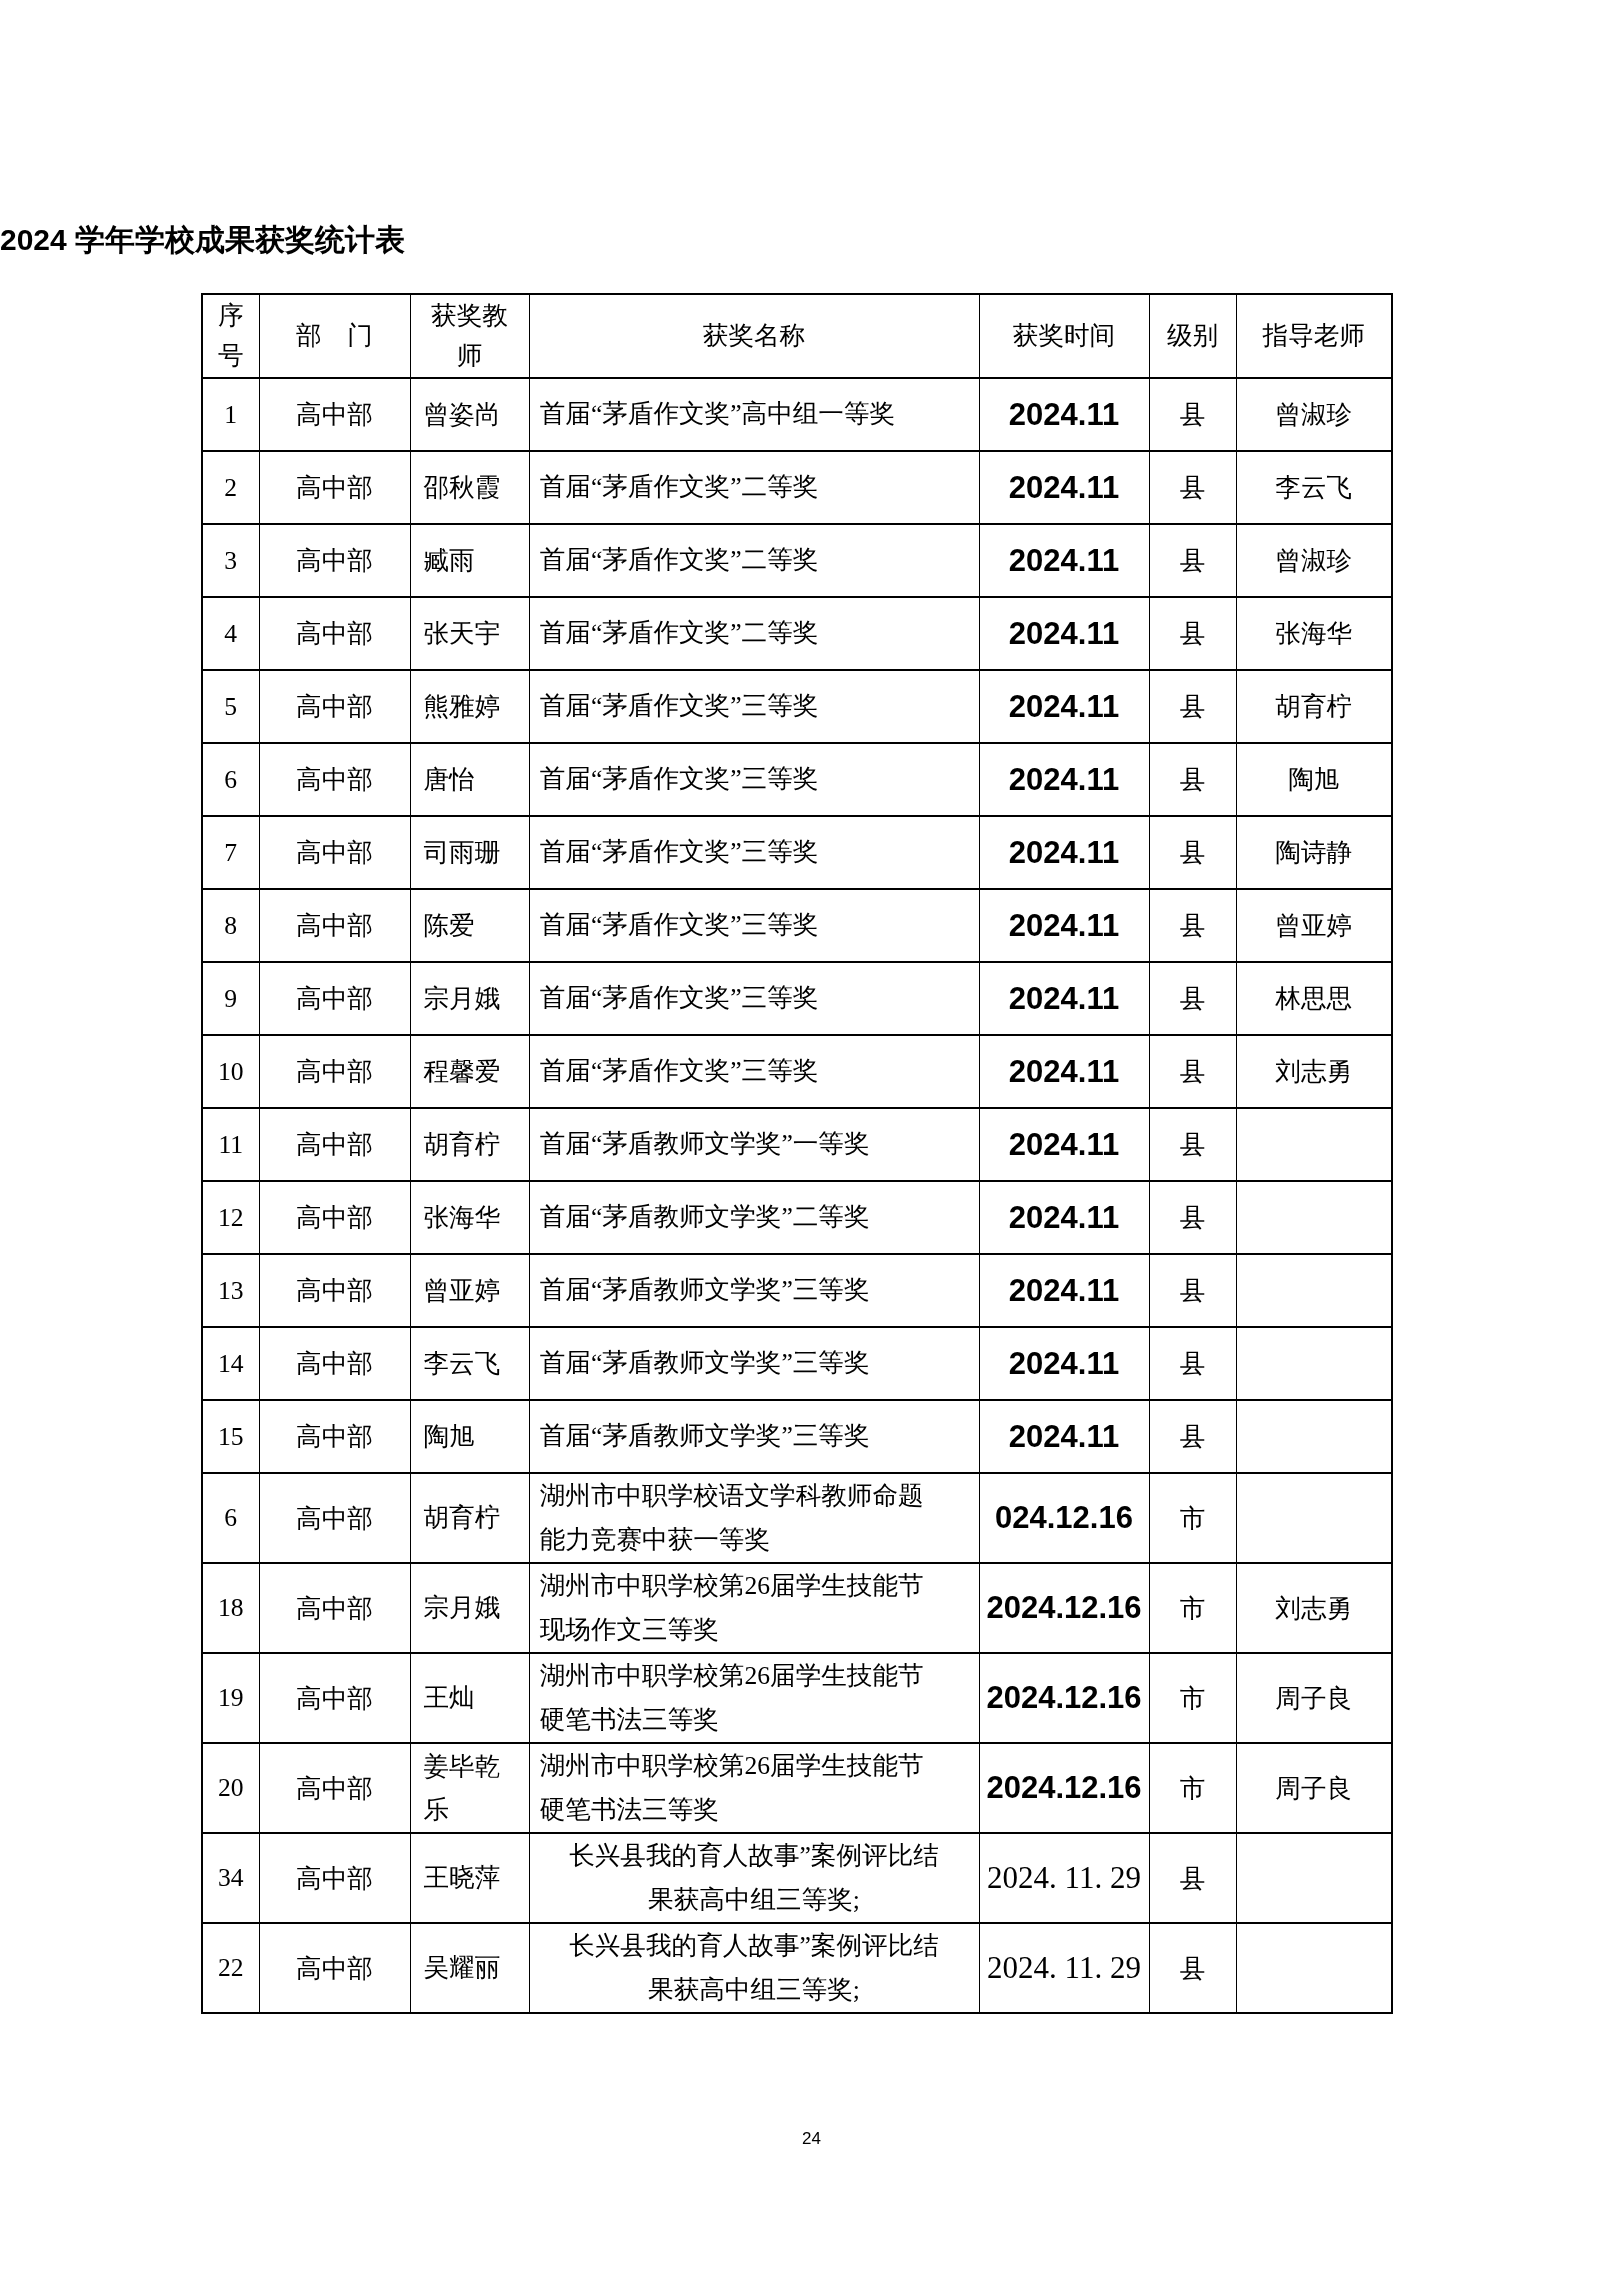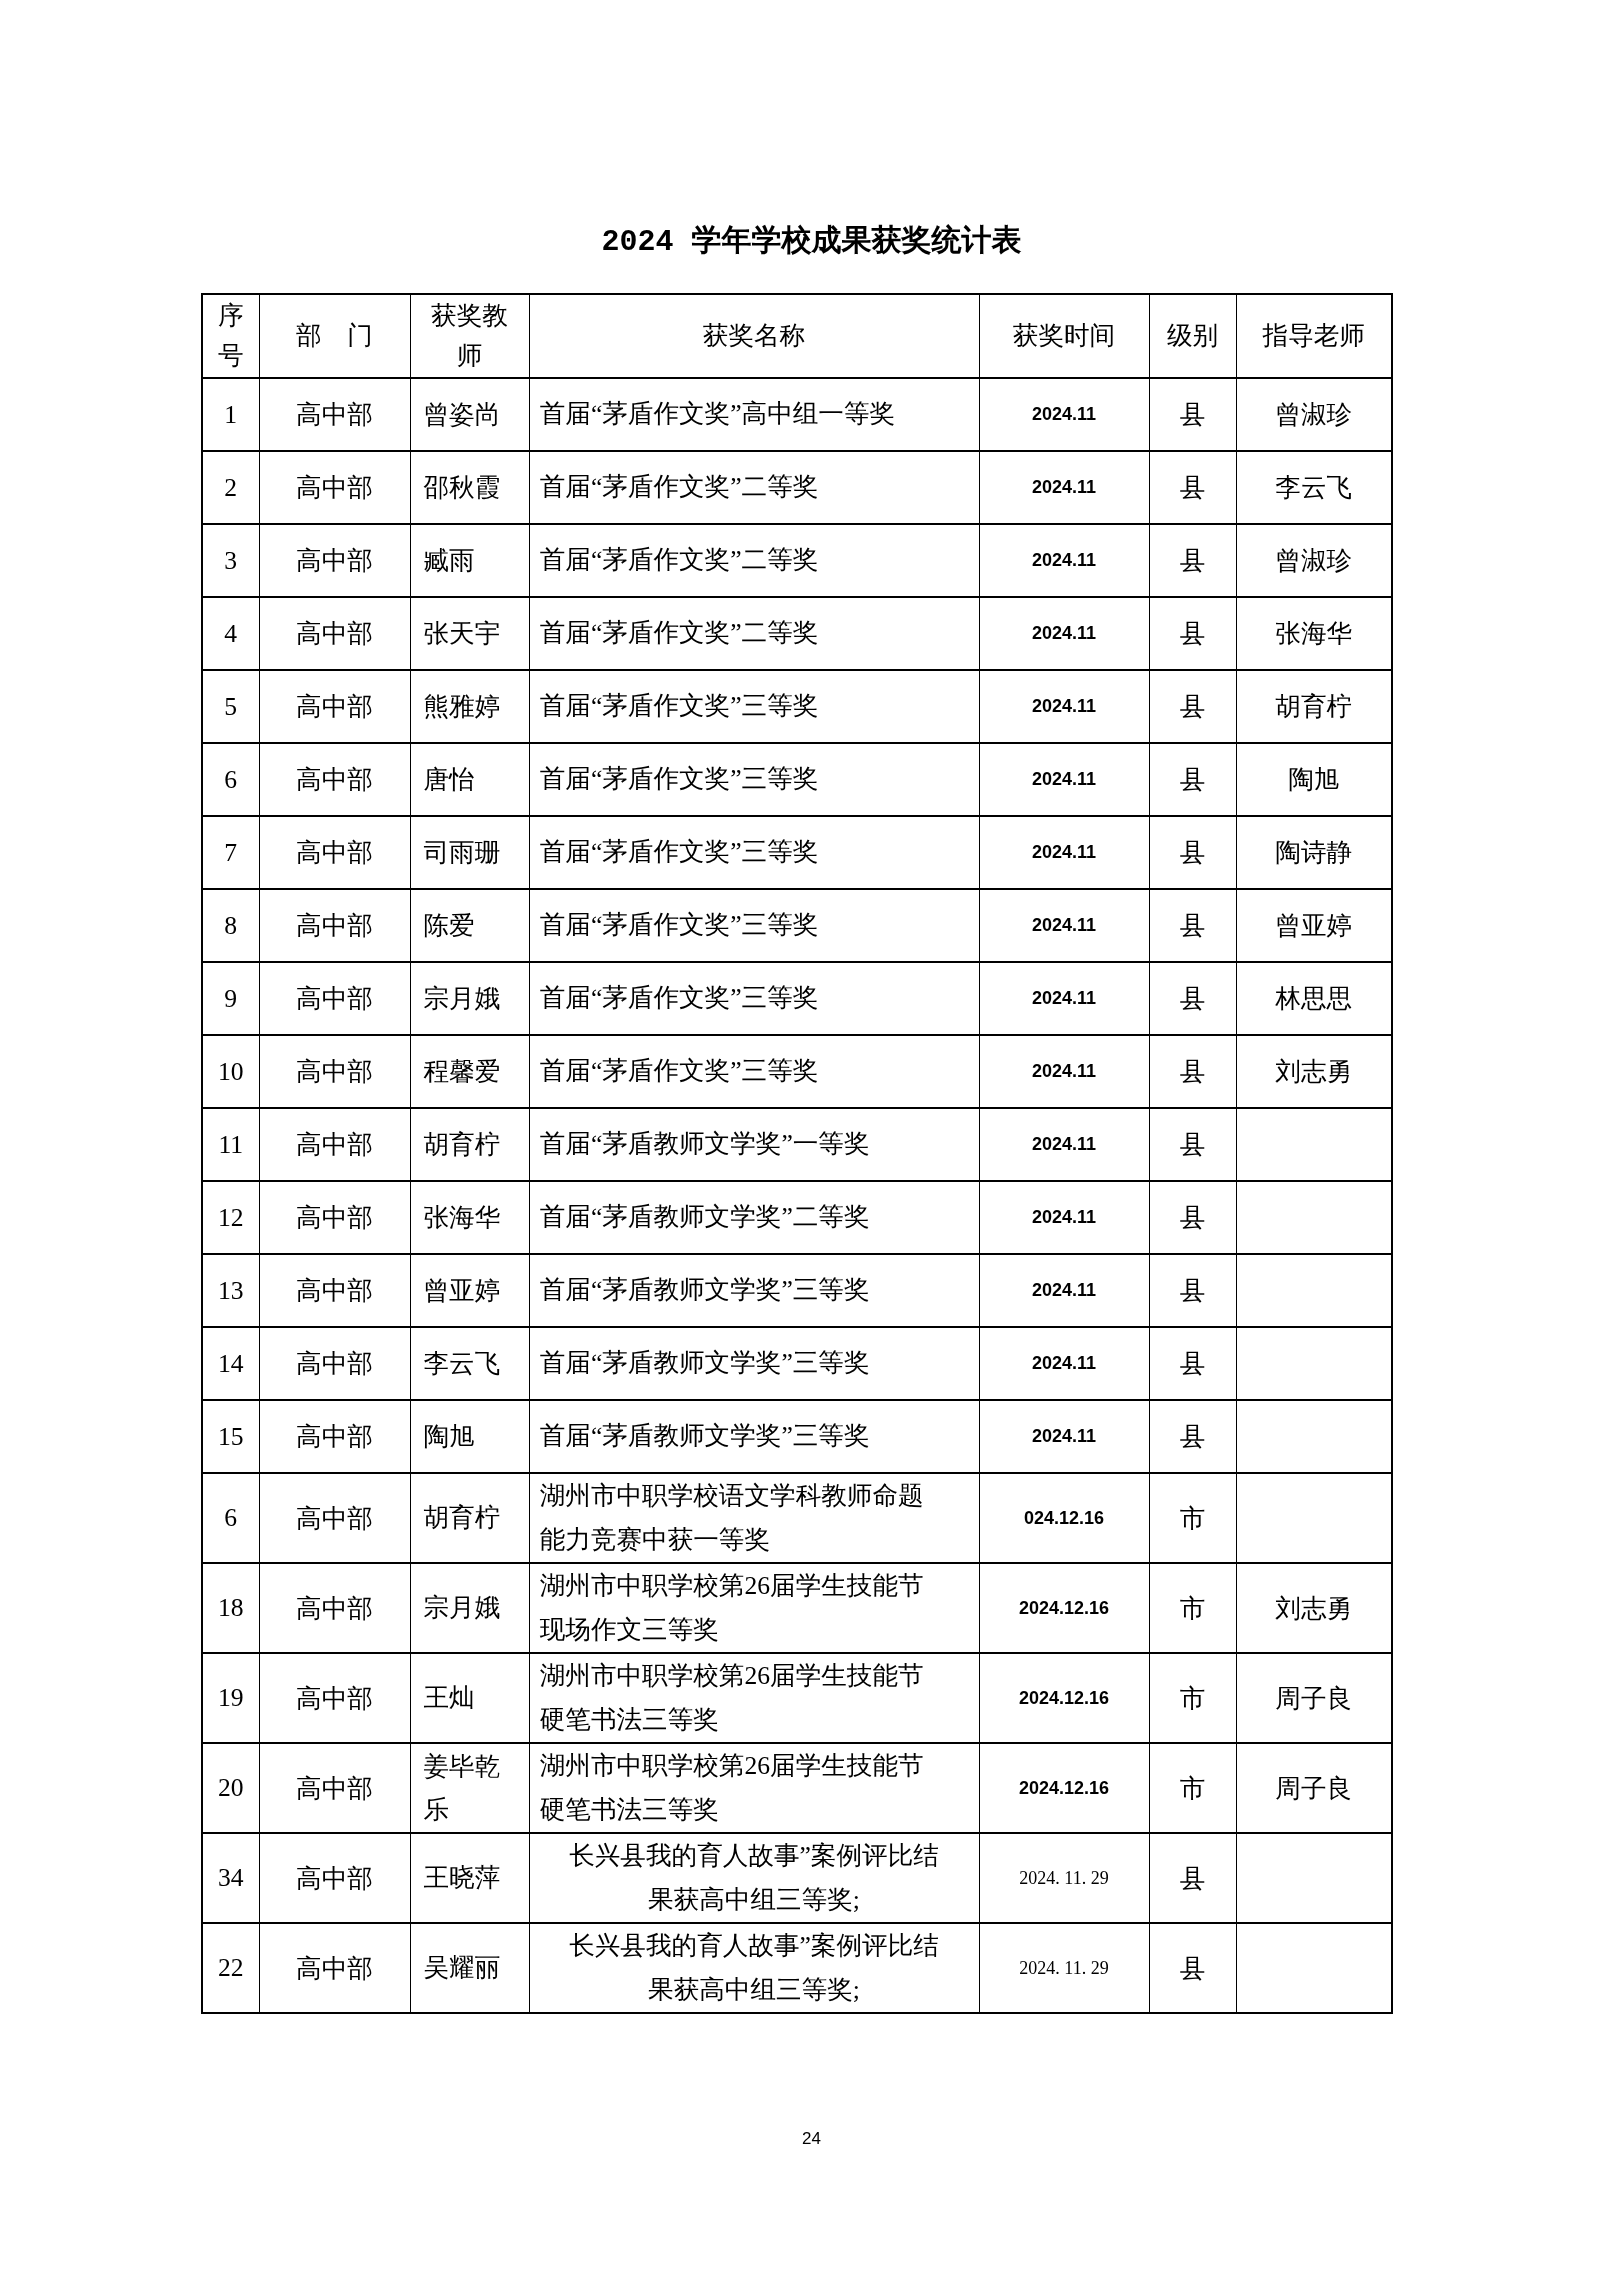--- a/index.html
+++ b/index.html
@@ -14,24 +14,23 @@
     background: #ffffff;
     font-family: "Liberation Serif", serif;
     color: #000000;
   }
   .doc-title {
     position: absolute;
     top: 220px;
     left: 0;
     width: 100%;
     margin: 0;
-    text-align: center;
     font-size: 30px;
     font-weight: bold;
-    font-family: Liberation Mono, monospace;
+    font-family: Liberation Sans, sans-serif;
   }
   table.awards-table {
     position: absolute;
     left: 201px;
     top: 293px;
     width: 1191px;
     border-collapse: collapse;
     table-layout: fixed;
     border: 2px solid #000;
   }
@@ -78,21 +77,21 @@
     line-height: 1.72;
   }
   td.c-award.center {
     text-align: center;
     padding-left: 0;
   }
   td.c-date {
     text-align: center;
     font-family: "Liberation Sans", sans-serif;
     font-weight: bold;
-    font-size: 18px;
+    font-size: 31px;
   }
   td.c-date.serif {
     font-family: "Liberation Serif", serif;
     font-weight: normal;
   }
   td.c-level, td.c-instructor { text-align: center; }
 
   .page-number {
     position: absolute;
     top: 2129px;

